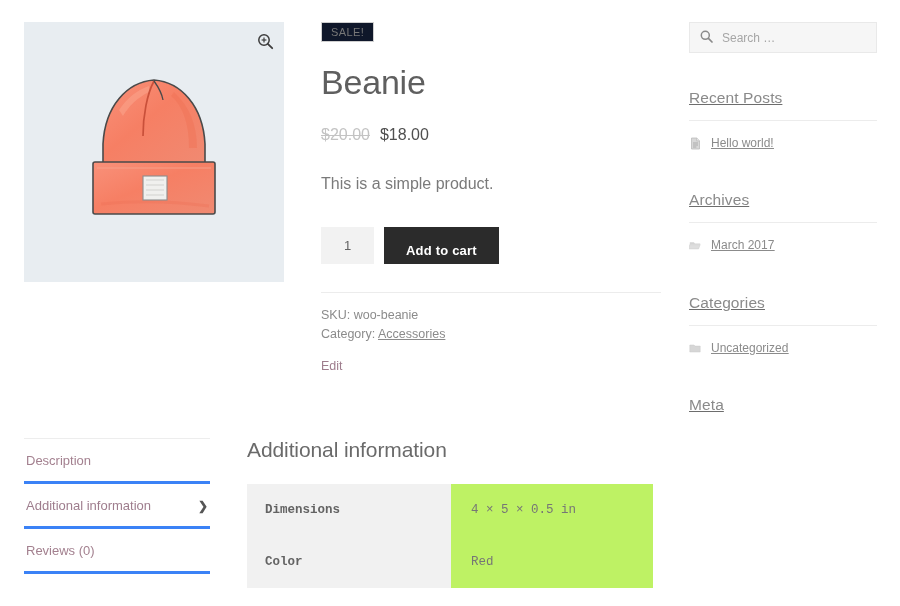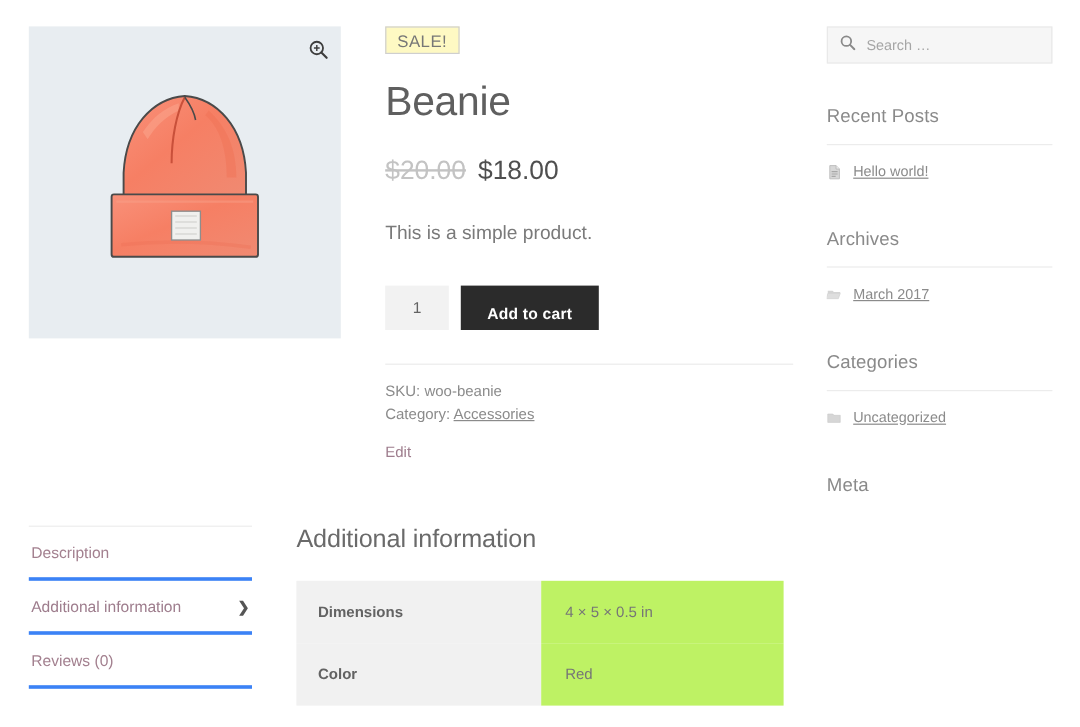--- a/index.html
+++ b/index.html
@@ -57,37 +57,37 @@
   .summary {
     position: absolute;
     left: 321px;
     top: 22px;
     width: 340px;
   }
   .sale-badge {
     display: inline-block;
     border: 1px solid #cfcfcf;
     padding: 4px 9px 3px 9px;
-    font-size: 14px;
+    font-size: 11px;
     letter-spacing: 0.4px;
     color: #777777;
-    background: #fef9c3;
+    background: #0f172a;
     line-height: 1;
   }
   .product-title {
     font-size: 34px;
     font-weight: 400;
     color: #5f5f5f;
     margin: 22px 0 0 0;
     line-height: 1.1;
     letter-spacing: -0.2px;
   }
   .price-row {
     margin-top: 25px;
-    font-size: 22px;
+    font-size: 16px;
     color: #5a5a5a;
   }
   .price-old {
     color: #c3c3c3;
     text-decoration: line-through;
     margin-right: 10px;
     font-weight: 400;
   }
   .price-new {
     color: #4f4f4f;
@@ -191,20 +191,21 @@
     font-size: 21px;
     font-weight: 400;
     color: #6a6a6a;
     margin: 0 0 22px 0;
     letter-spacing: -0.1px;
   }
   .attr-table {
     width: 406px;
     border-collapse: collapse;
     font-size: 12.5px;
+    font-family: Liberation Mono, monospace;
   }
   .attr-table th {
     background: #f1f1f1;
     text-align: left;
     font-weight: bold;
     color: #636363;
     padding: 19px 0 19px 18px;
     width: 204px;
     box-sizing: border-box;
   }
@@ -237,21 +238,21 @@
     outline: none;
     font-family: "Liberation Sans", sans-serif;
     font-size: 12px;
     color: #9a9a9a;
     margin-left: 9px;
     width: 140px;
     padding: 0;
   }
   .search-input::placeholder { color: #a6a6a6; }
 
-  .widget { margin-top: 36px; }
+  .widget { margin-top: 36px; text-decoration: underline; }
   .widget-title {
     font-size: 15.5px;
     font-weight: 400;
     color: #8a8a8a;
     margin: 0 0 13px 0;
     letter-spacing: 0.1px;
   }
   .widget-sep {
     border-top: 1px solid #ececec;
     margin-bottom: 14px;

